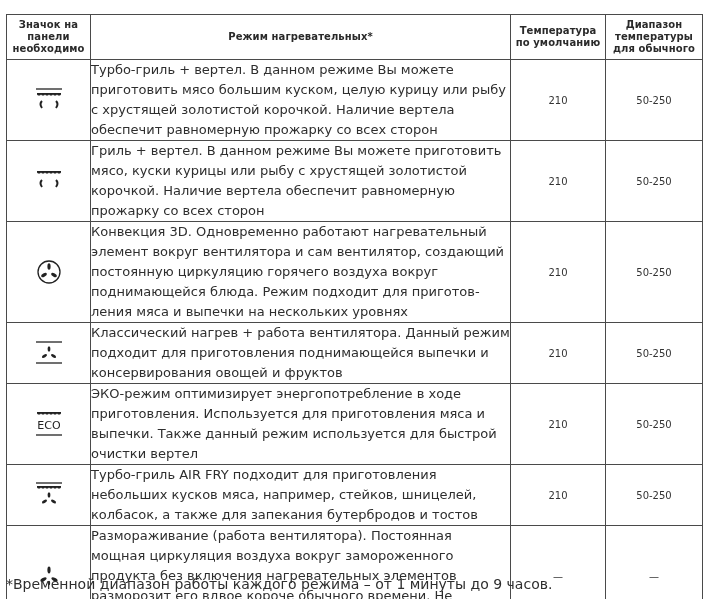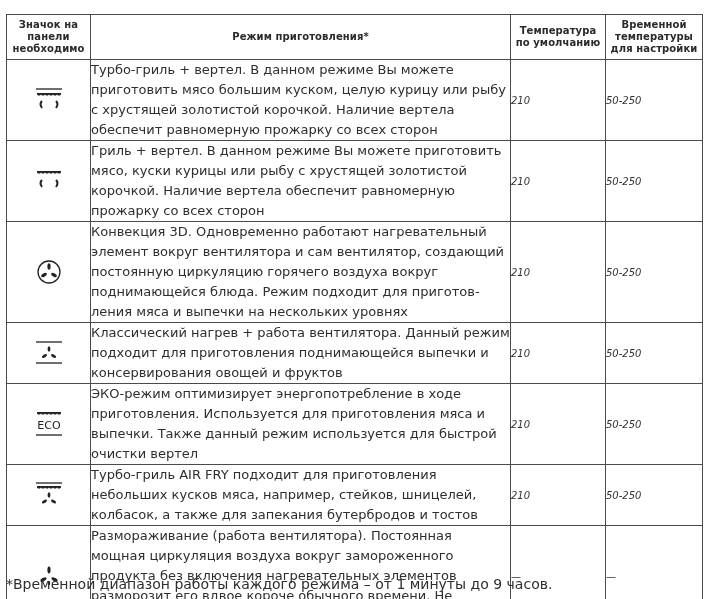--- a/index.html
+++ b/index.html
@@ -26,21 +26,21 @@
   }
   col.c-icon { width: 84px; }
   col.c-desc { width: 420px; }
   col.c-temp { width: 95px; }
   col.c-range { width: 97px; }
   td.desc {
     font-size: 13px; line-height: 20px; padding: 3px 6px 3px 6px;
     color: #2e2e2e; text-align: left;
   }
   td.num {
-    font-size: 10px; color: #333; font-style: italic;
+    font-size: 10px; text-align: center; color: #333;
   }
   td.icon { }
   td.icon svg { display: block; margin: 0 auto; }
   .footnote {
     position: absolute; left: 6px; top: 576px;
     font-size: 14px; color: #2e2e2e;
     font-family: "DejaVu Sans", "Liberation Sans", sans-serif;
   }
 </style>
 </head>
@@ -50,23 +50,23 @@
 <table class="modes">
   <colgroup>
     <col class="c-icon">
         <col class="c-desc">
         <col class="c-temp">
         <col class="c-range">
   </colgroup>
   <thead>
     <tr>
       <th>Значок на панели необходимо</th>
-      <th>Режим приготовления*</th>
+      <th>Режим нагревательных*</th>
       <th>Температура по умолчанию</th>
-      <th>Временной температуры для настройки</th>
+      <th>Диапазон температуры для обычного</th>
     </tr>
   </thead>
   <tbody>
 
     <tr style="height:50px">
       <td class="icon">
         <svg width="40" height="30" viewBox="0 0 40 30">
           <line x1="7" y1="4" x2="33" y2="4" stroke="#222" stroke-width="1.3"></line>
           <path d="M8 8 h24 v1.4 q-2 2.4 -4 0 q-2 2.4 -4 0 q-2 2.4 -4 0 q-2 2.4 -4 0 q-2 2.4 -4 0 q-2 2.4 -4 0 z" fill="#222"></path>
           <path d="M13 16 q-3 3 0 7" stroke="#222" stroke-width="2" fill="none"></path>

